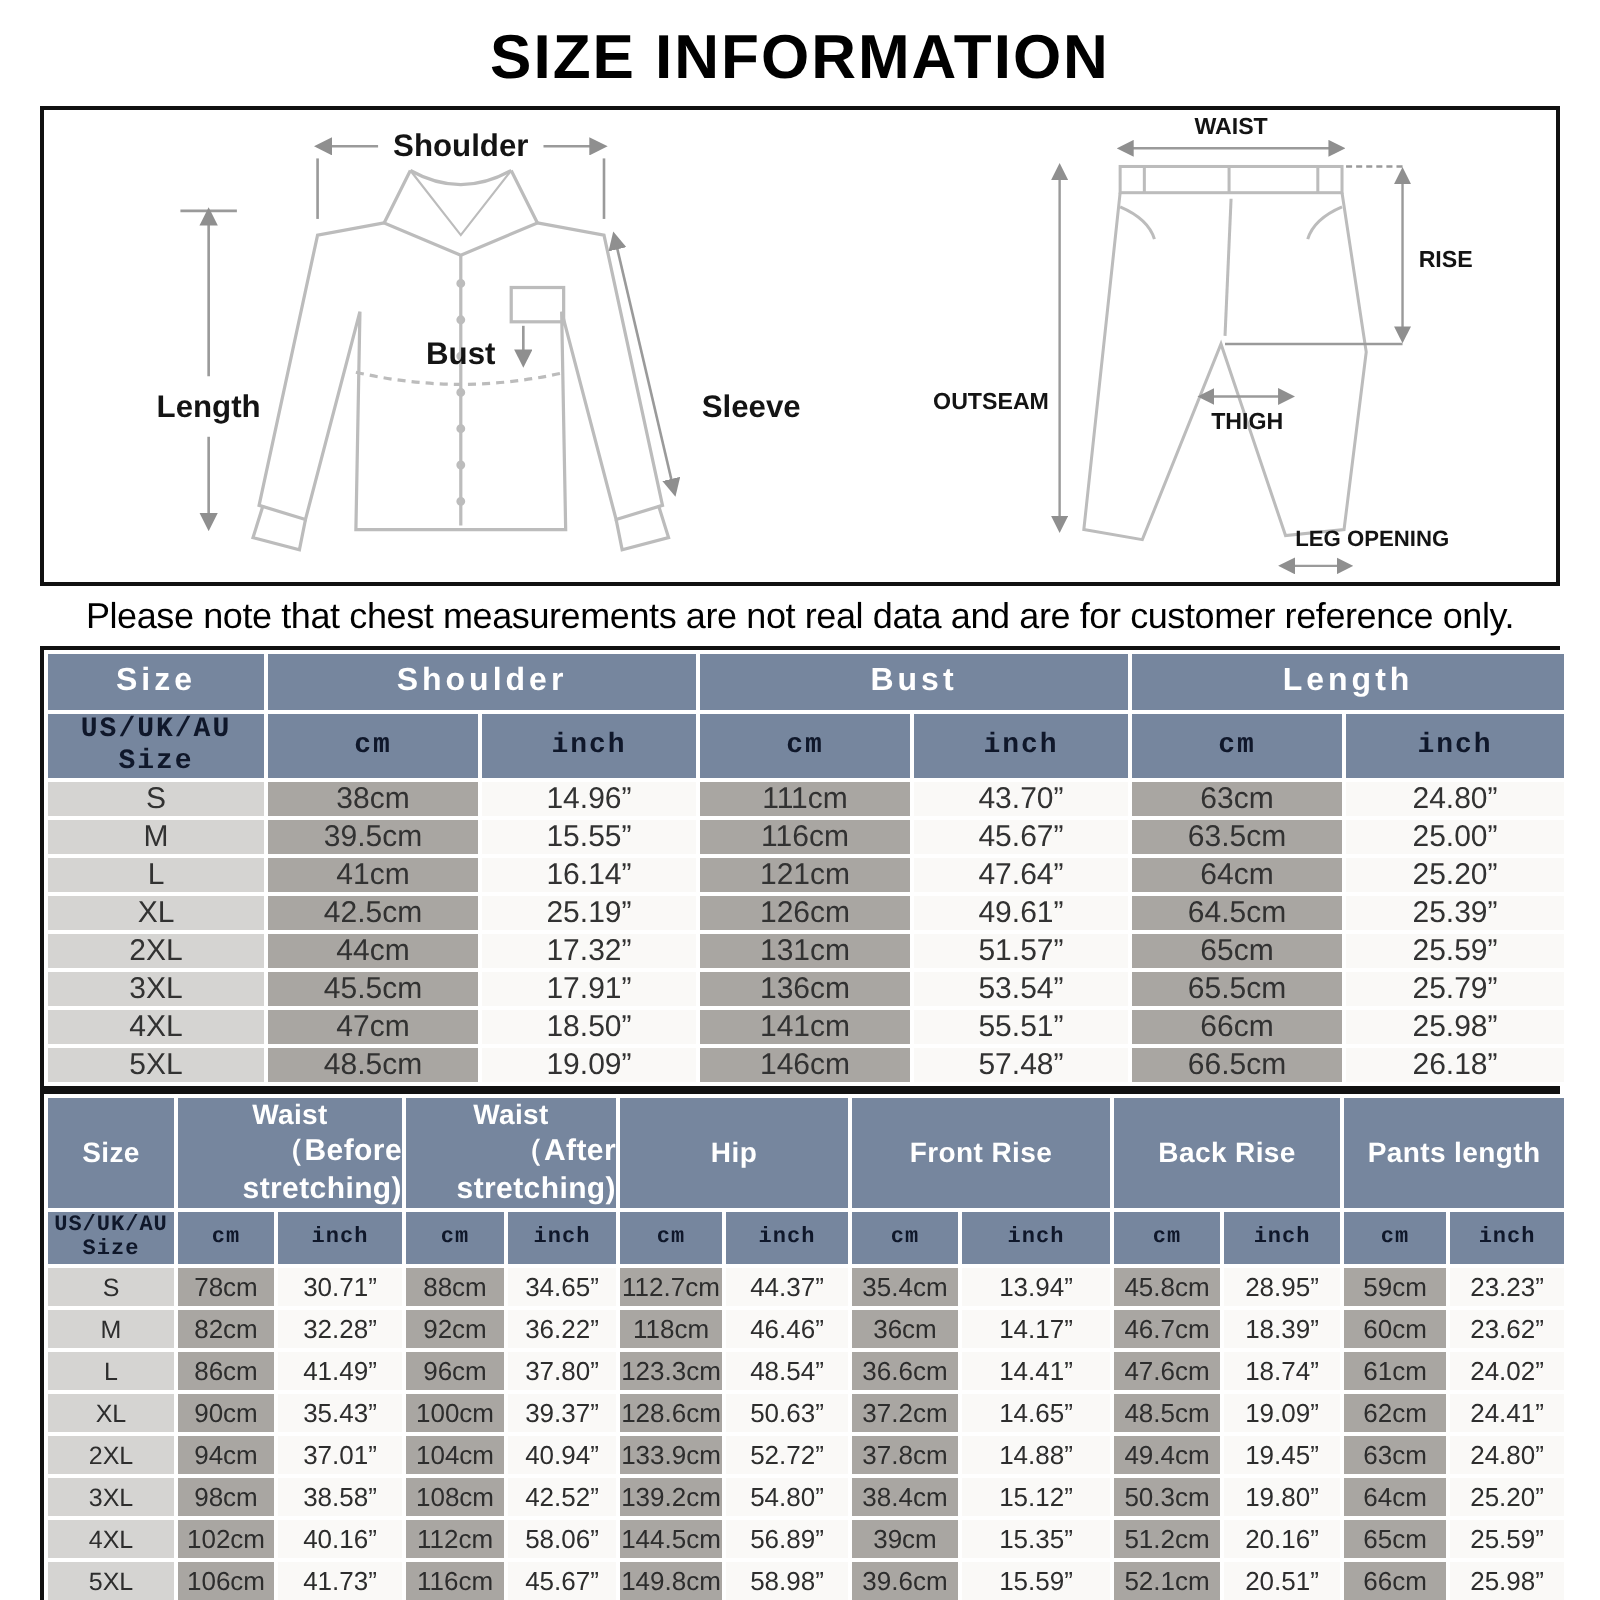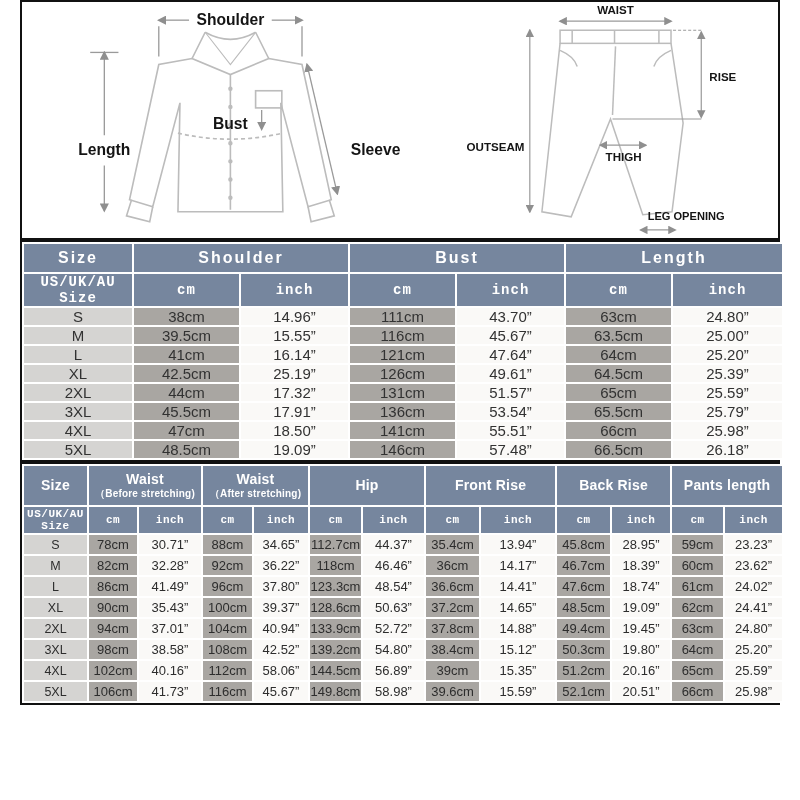--- a/index.html
+++ b/index.html
@@ -35,43 +35,44 @@
   table{border-collapse:collapse;table-layout:fixed;width:100%;}
   th,td{
     border:2px solid #ffffff;text-align:center;vertical-align:middle;
     padding:0;overflow:hidden;white-space:nowrap;
   }
   .gh{
     background:var(--header-bg);color:#fff;font-size:16px;font-weight:bold;
     letter-spacing:2px;height:30px;
   }
   .uh{
-    background:var(--header-bg);color:#ffffff;
+    background:var(--header-bg);color:#0f172a;
     font-family:"Liberation Mono",monospace;font-weight:bold;
     font-size:14px;letter-spacing:1px;height:31px;white-space:normal;line-height:1.15;margin-left:44px;
   }
   .t1 tbody td{height:19px;font-size:15px;color:#323232;}
   .size-col{background:var(--size-cell-bg);color:#303030;}
   .cm-col{background:var(--cm-cell-bg);color:#2d2b29;}
   .inch-col{background:var(--inch-cell-bg);color:#2d2d2d;}
   .gh2{
     background:var(--header-bg);color:#fff;font-size:14px;font-weight:bold;
     height:41px;white-space:normal;line-height:1.25;letter-spacing:0.2px;
   }
-  .gh2-sub{display:block;font-size:10px;font-weight:bold;}
+  .gh2-sub{display:block;font-size:15px;font-weight:bold;text-align:right;}
   .t2 .uh{font-size:11px;letter-spacing:0.5px;height:28px;}
   .t2 tbody td{height:21px;font-size:13px;color:#2d2d2d;}
   .t2 tbody td.size-col{font-size:12.5px;}
   svg text{font-family:"Liberation Sans",sans-serif;}
 </style>
 </head>
 <body>
 
 <div>
 
+  <h1 class="page-title">SIZE INFORMATION</h1>
 
   <div class="diagram-box">
 
     <svg class="shirt-svg" viewBox="0 0 400 234" preserveAspectRatio="xMidYMid meet">
       <defs>
         <marker id="ah" viewBox="0 0 10 10" refX="8" refY="5" markerWidth="7" markerHeight="7" orient="auto-start-reverse">
           <path d="M0,0 L10,5 L0,10 z" fill="#8f8f8f"></path>
         </marker>
       </defs>
       <g stroke="#bcbcbc" fill="none" stroke-width="1.6">
@@ -130,20 +131,21 @@
         <line x1="180" y1="226" x2="214" y2="226" marker-start="url(#ah)" marker-end="url(#ah)"></line>
       </g>
       <text x="155" y="12" text-anchor="middle" font-size="11.5" font-weight="bold" fill="#141414">WAIST</text>
       <text x="248" y="78" text-anchor="start" font-size="11.5" font-weight="bold" fill="#141414">RISE</text>
       <text x="36" y="148" text-anchor="middle" font-size="11.5" font-weight="bold" fill="#141414">OUTSEAM</text>
       <text x="163" y="158" text-anchor="middle" font-size="11.5" font-weight="bold" fill="#141414">THIGH</text>
       <text x="225" y="216" text-anchor="middle" font-size="11" font-weight="bold" fill="#141414">LEG OPENING</text>
     </svg>
   </div>
 
+  <div class="note">Please note that chest measurements are not real data and are for customer reference only.</div>
 
   <div class="tbl-wrap">
     <table class="t1">
       <colgroup>
         <col style="width:110px">
           <col style="width:107px">
           <col style="width:109px">
         <col style="width:107px">
           <col style="width:109px">
           <col style="width:107px">

